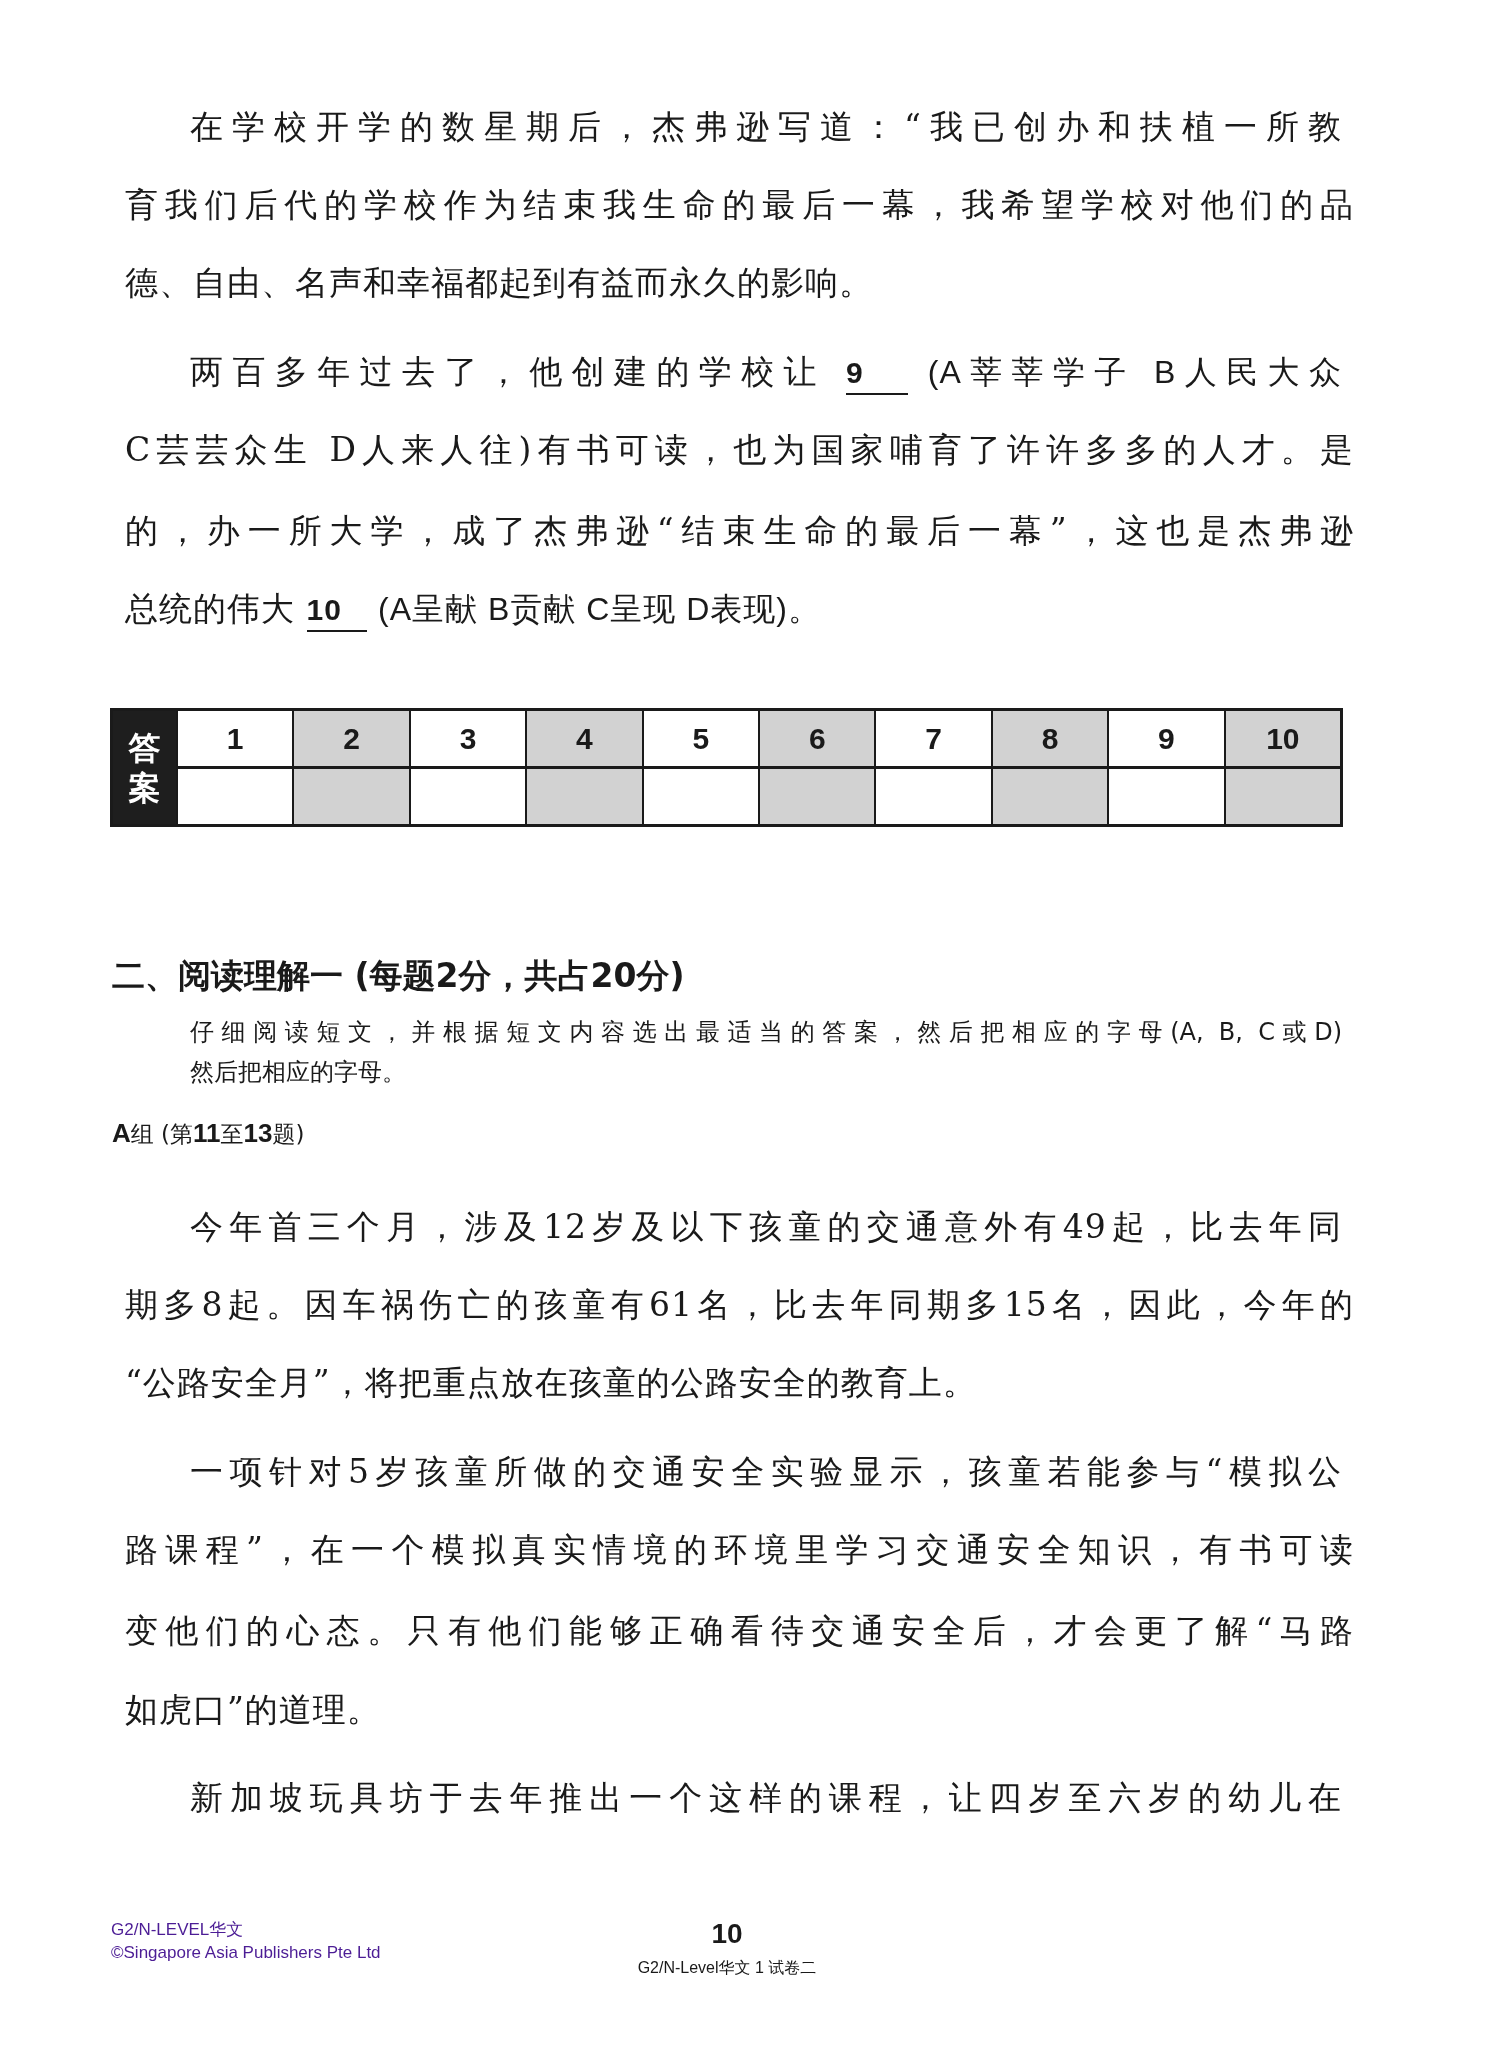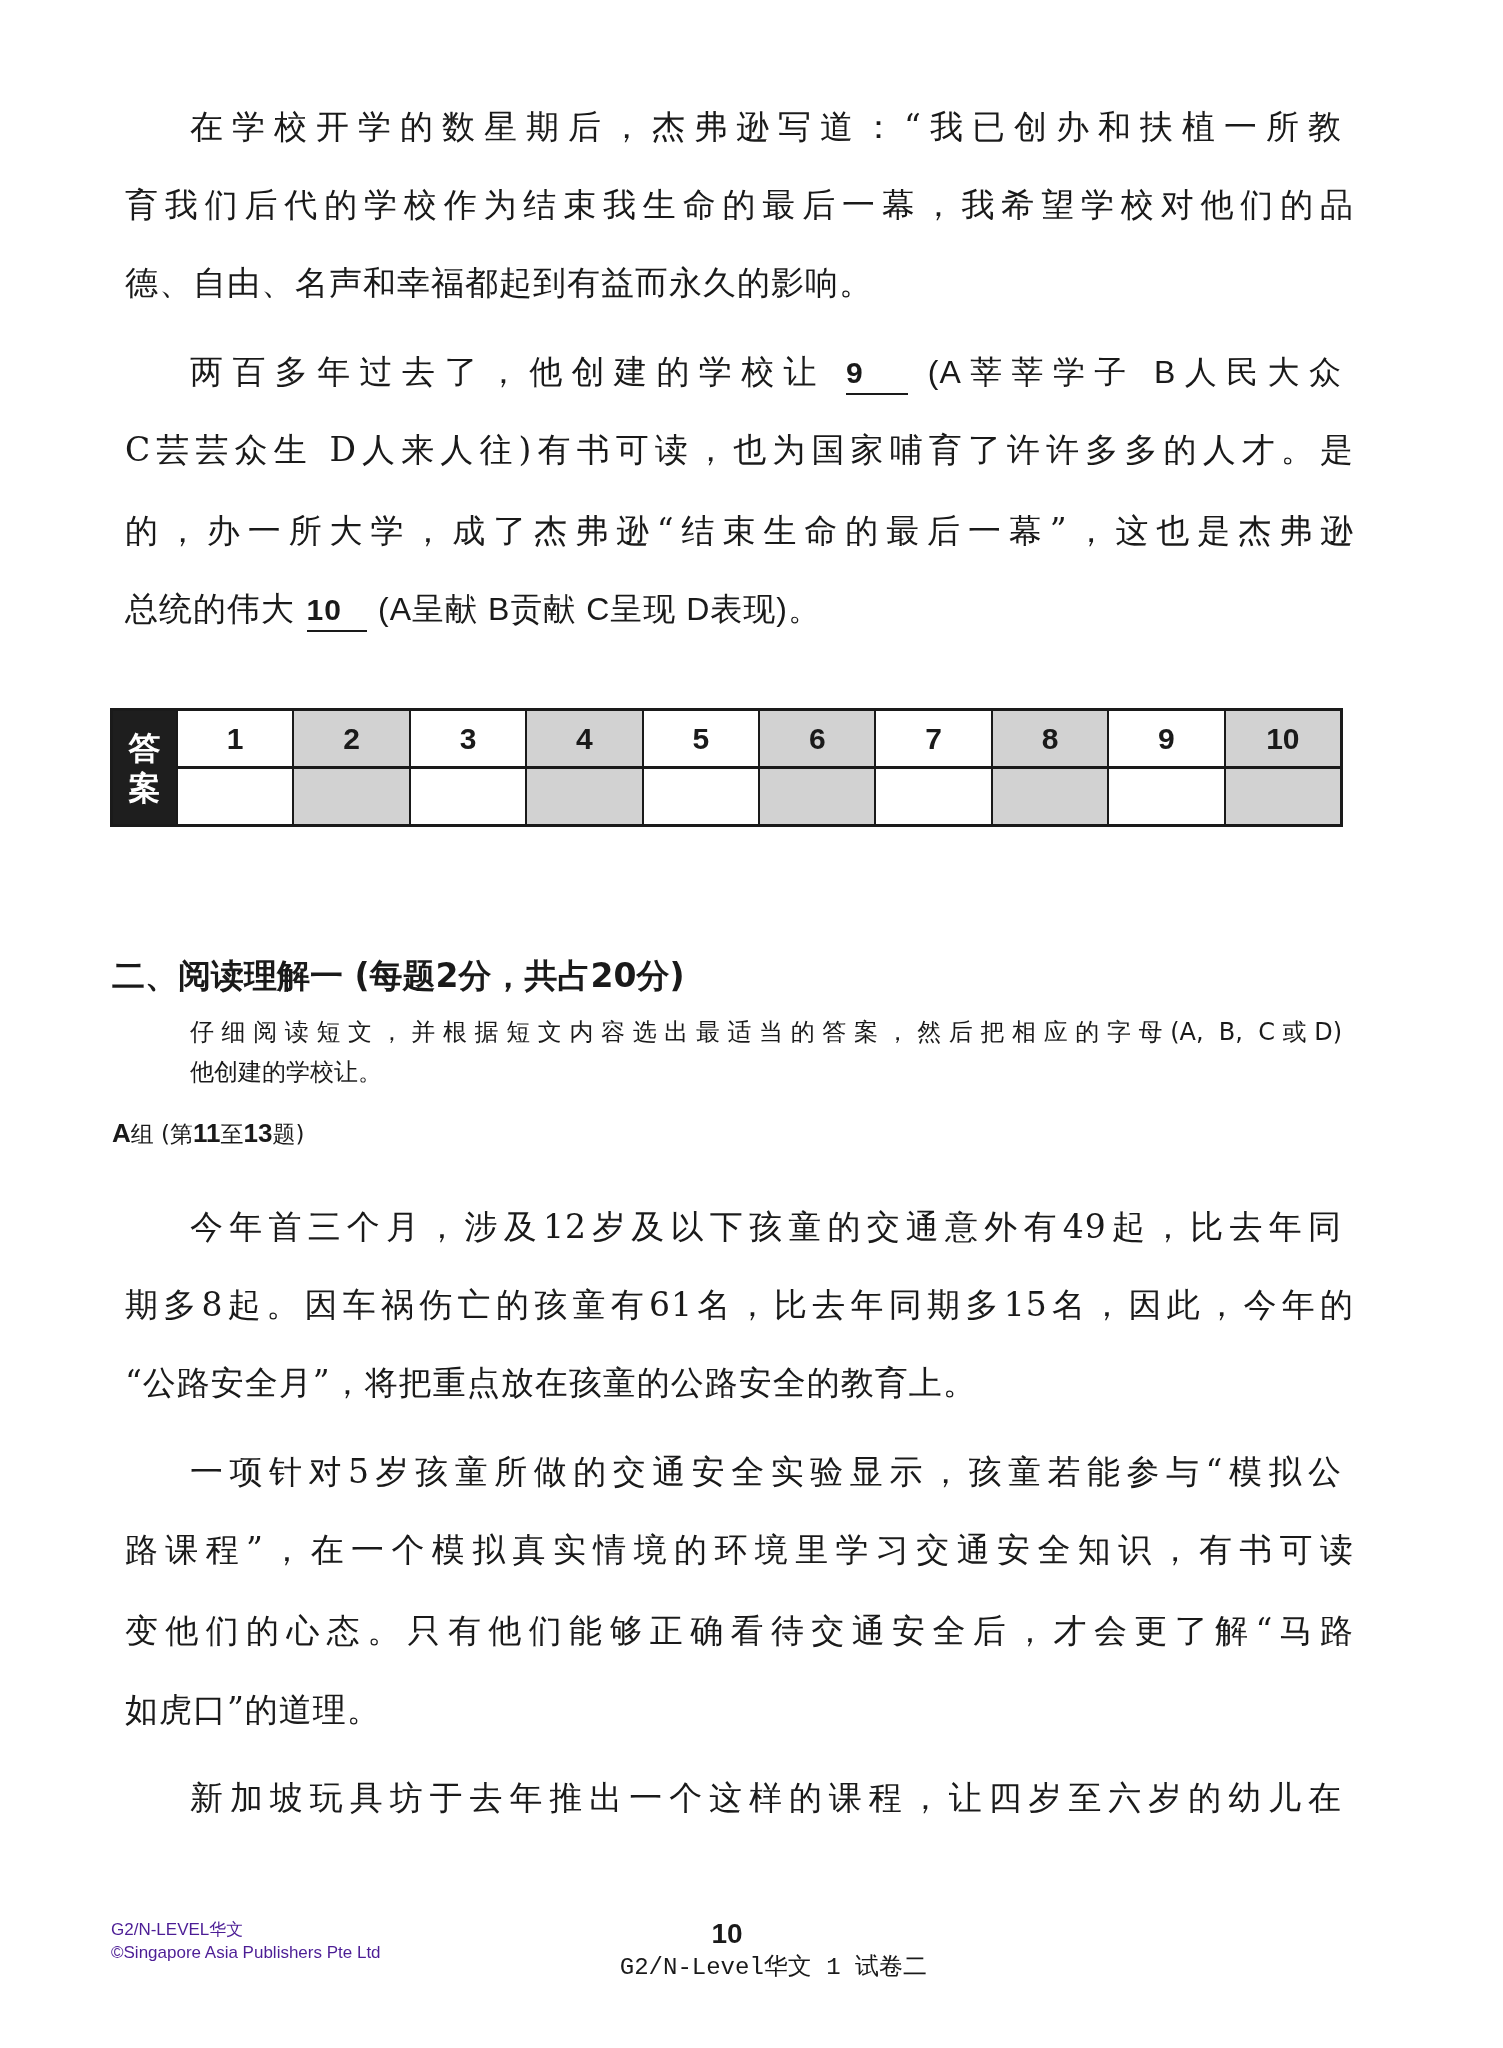--- a/index.html
+++ b/index.html
@@ -96,23 +96,23 @@
     font-size: 17px; line-height: 23px; color: #4c1d95;
   }
   .page-number {
     position: absolute; left: 627px; width: 200px; top: 1917px;
     text-align: center;
     font-family: "Liberation Sans", "DejaVu Sans", sans-serif;
     font-weight: bold; font-size: 28px; line-height: 34px;
   }
   .footer-center {
     position: absolute; left: 527px; width: 400px; top: 1955px;
-    text-align: right;
-    font-family: Liberation Mono, monospace;
-    font-size: 24px; line-height: 26px;
+    text-align: center;
+    font-family: Liberation Sans, sans-serif;
+    font-size: 16px; line-height: 26px;
   }
 </style>
 </head>
 <body>
 
 <div>
   <div class="line indent serif" style="top:104px">在学校开学的数星期后，杰弗逊写道：“我已创办和扶植一所教</div>
   <div class="line serif" style="top:182px">育我们后代的学校作为结束我生命的最后一幕，我希望学校对他们的品</div>
   <div class="line serif last" style="top:260px">德、自由、名声和幸福都起到有益而永久的影响。</div>
 
@@ -172,21 +172,21 @@
     <div class="answer-box"></div>
   </div>
   <div class="answer-col shade">
     <div class="answer-num">10</div>
     <div class="answer-box"></div>
   </div>
 </div>
 
 <div class="section-heading">二、阅读理解一 (每题2分，共占20分)</div>
 <div class="instruction first" style="top:1014px">仔细阅读短文，并根据短文内容选出最适当的答案，然后把相应的字母(A, B, C或D)</div>
-<div class="instruction" style="top:1054px">他创建的学校让。</div>
+<div class="instruction" style="top:1054px">然后把相应的字母。</div>
 
 <div class="group-label">
   <b>A</b><span>组 (第</span><b>11</b><span>至</span><b>13</b><span>题)</span>
 </div>
 
 <div>
   <div class="line indent serif" style="top:1204px">今年首三个月，涉及12岁及以下孩童的交通意外有49起，比去年同</div>
   <div class="line serif" style="top:1282px">期多8起。因车祸伤亡的孩童有61名，比去年同期多15名，因此，今年的</div>
   <div class="line serif last" style="top:1360px">“公路安全月”，将把重点放在孩童的公路安全的教育上。</div>
 

